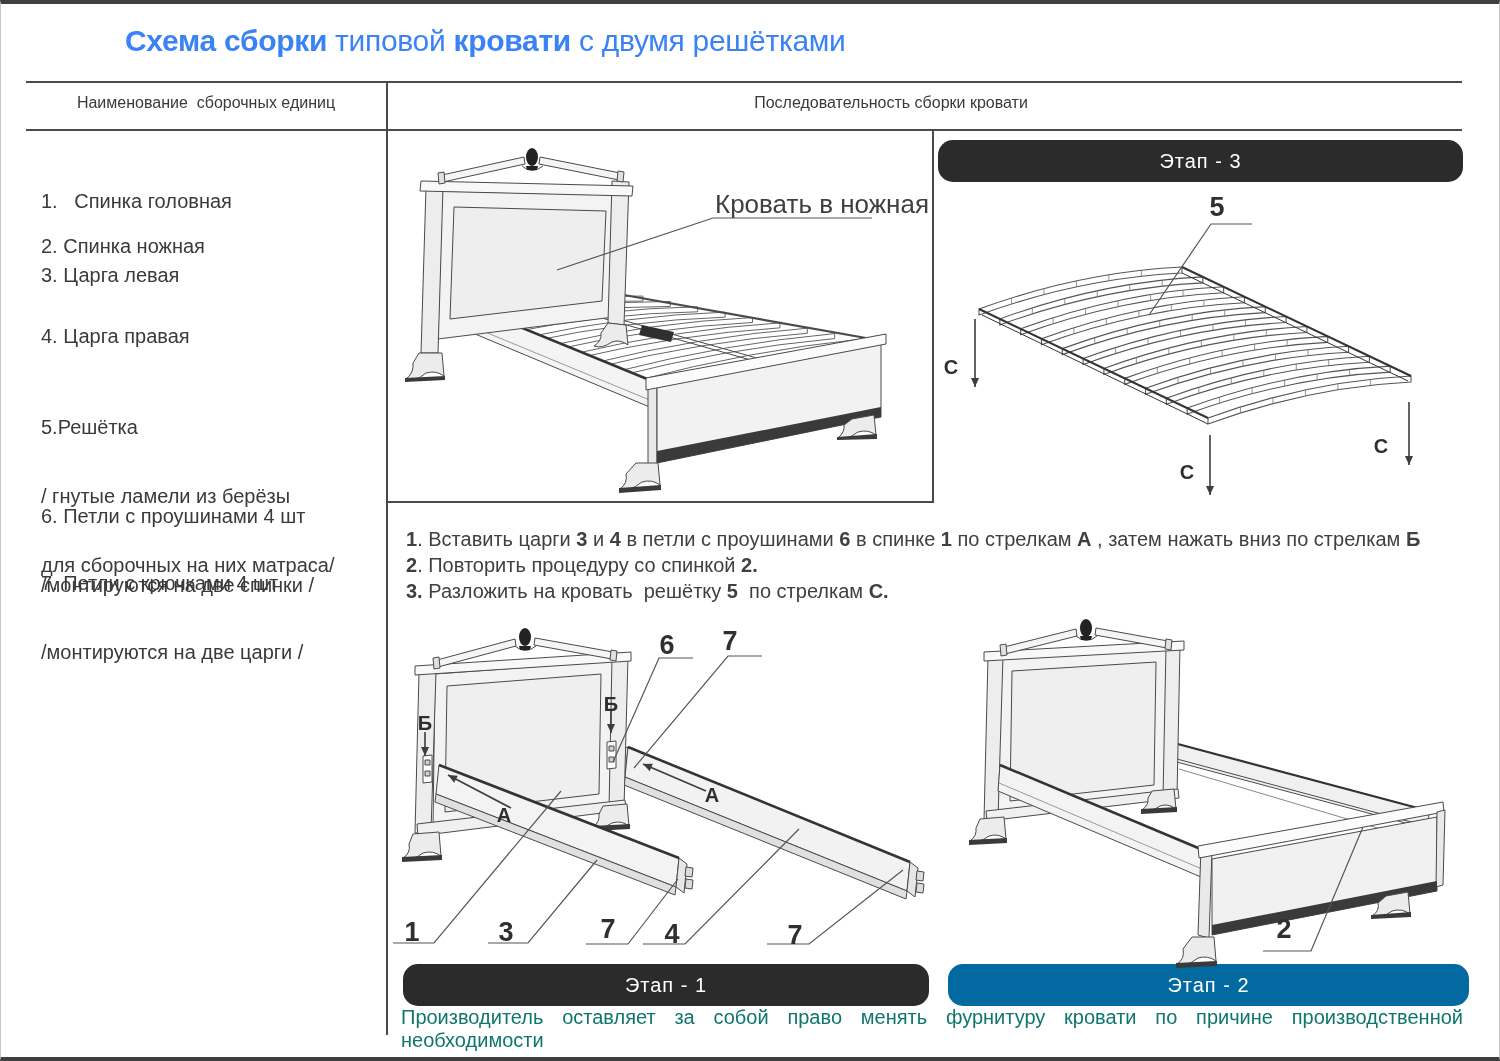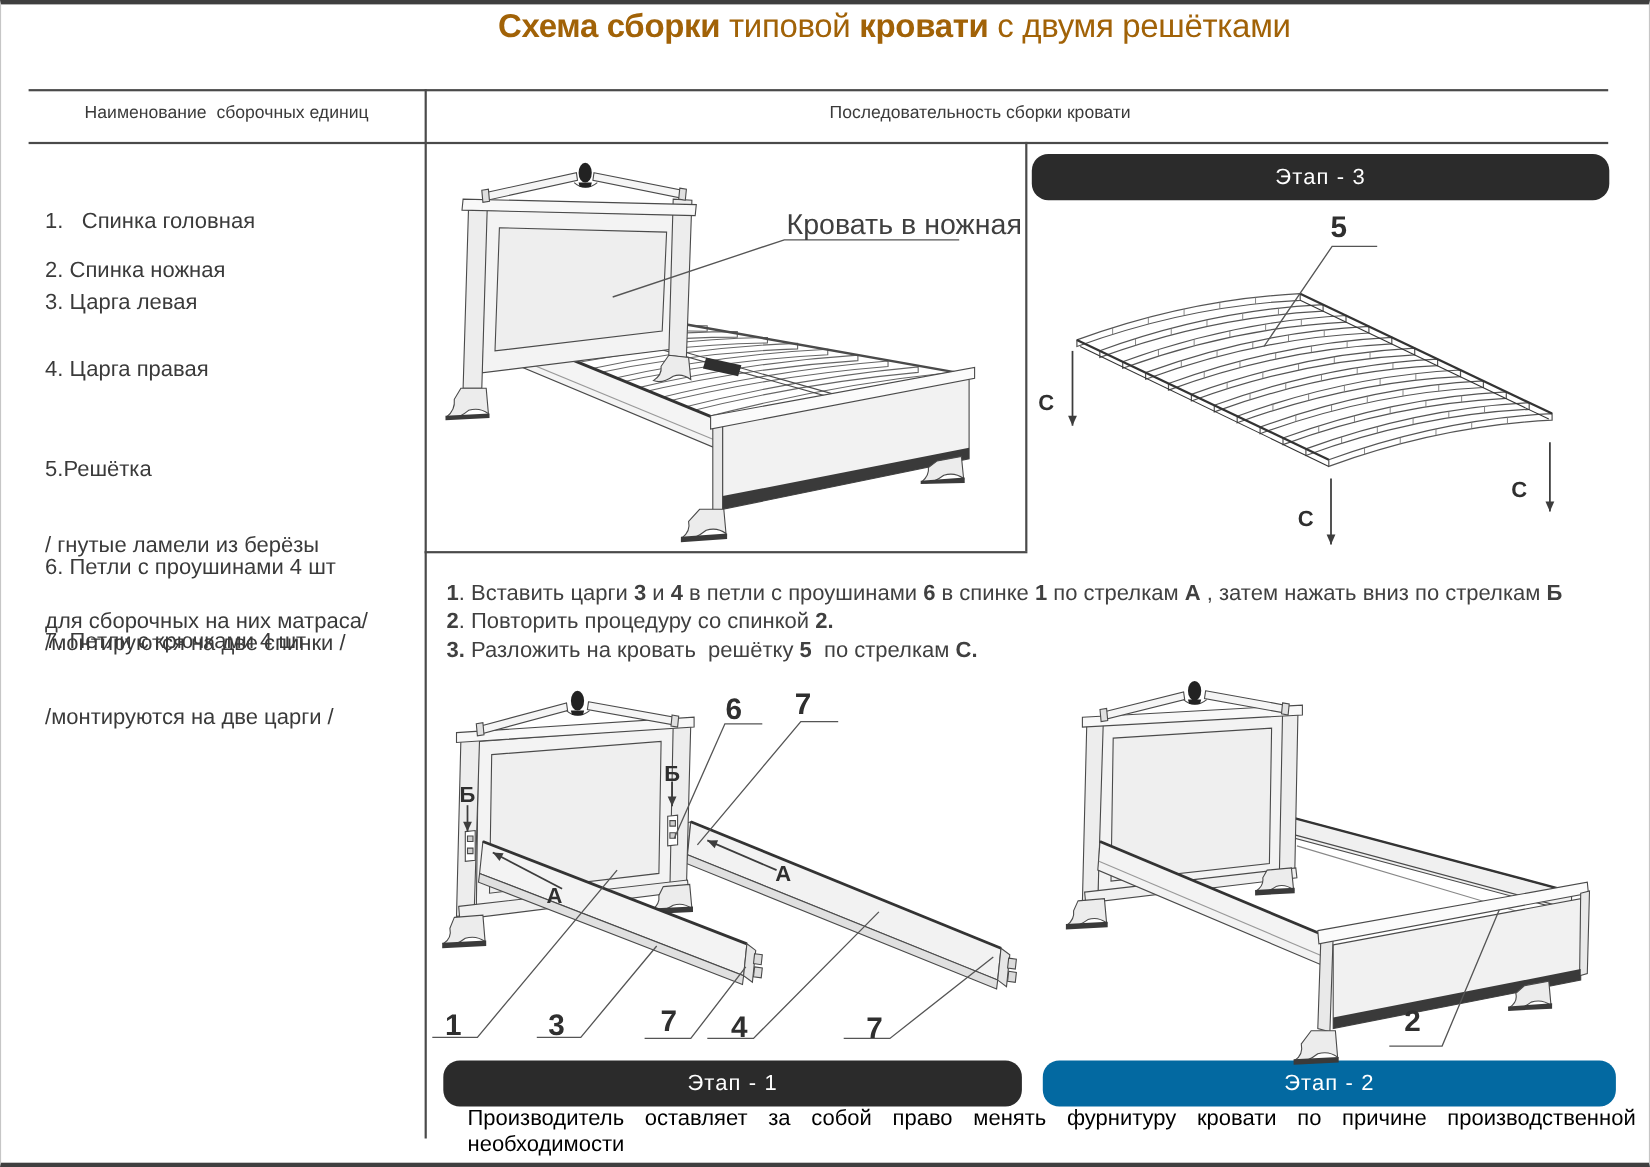--- a/index.html
+++ b/index.html
@@ -6,31 +6,31 @@
   body{
     width:1500px;height:1061px;position:relative;overflow:hidden;
     background:#ffffff;color:#3d3d3d;
     font-family:"Liberation Sans", sans-serif;
   }
   .page{position:absolute;inset:0;
     border-top:4px solid #3f3f3f;border-bottom:4px solid #3f3f3f;
     border-left:1px solid #c6c6c6;border-right:1px solid #c6c6c6;}
   .hline{position:absolute;background:#4a4a4a;height:2px;}
   .vline{position:absolute;background:#4a4a4a;width:2px;}
-  .title{position:absolute;left:124px;top:4px;width:1376px;text-align:center;
-    font-size:30px;letter-spacing:-0.3px;color:#a16207;white-space:pre-wrap;}
+  .title{position:absolute;left:124px;top:20px;width:1376px;
+    font-size:30px;letter-spacing:-0.3px;color:#3b82f6;white-space:pre-wrap;}
   .thead{position:absolute;font-size:16px;text-align:center;white-space:pre-wrap;color:#3a3a3a;}
   .plist-item{position:absolute;left:40px;font-size:20px;line-height:23px;white-space:pre-wrap;color:#3a3a3a;}
   .banner{position:absolute;height:42px;border-radius:15px;background:#2b2b2b;color:#ffffff;
     font-size:20px;font-weight:400;letter-spacing:1px;
     display:flex;align-items:center;justify-content:center;}
   .instr{position:absolute;left:405px;top:522px;width:1085px;font-size:20px;line-height:26px;color:#404040;}
   .instr .line{white-space:pre-wrap;}
-  .footer{position:absolute;left:400px;top:1002px;width:1062px;font-size:20px;color:#000000;
-    text-align:justify;text-align-last:justify;white-space:normal;margin-left:24px;}
+  .footer{position:absolute;left:400px;top:1002px;width:1062px;font-size:20px;color:#0f766e;
+    text-align:justify;text-align-last:justify;white-space:normal;}
   .callout{position:absolute;transform:translate(-50%,-50%);font-weight:700;color:#2f2f2f;line-height:1;}
   .digit{font-size:27px;}
   .letter{font-size:20px;}
   .bed-label{position:absolute;left:714px;top:185px;font-size:26px;color:#3f3f3f;white-space:nowrap;}
   svg{position:absolute;overflow:visible;}
   svg path, svg line, svg ellipse{vector-effect:non-scaling-stroke;}
   .leader{stroke:#555;fill:none;stroke-width:1.2px;}
 </style>
 </head>
 <body>

